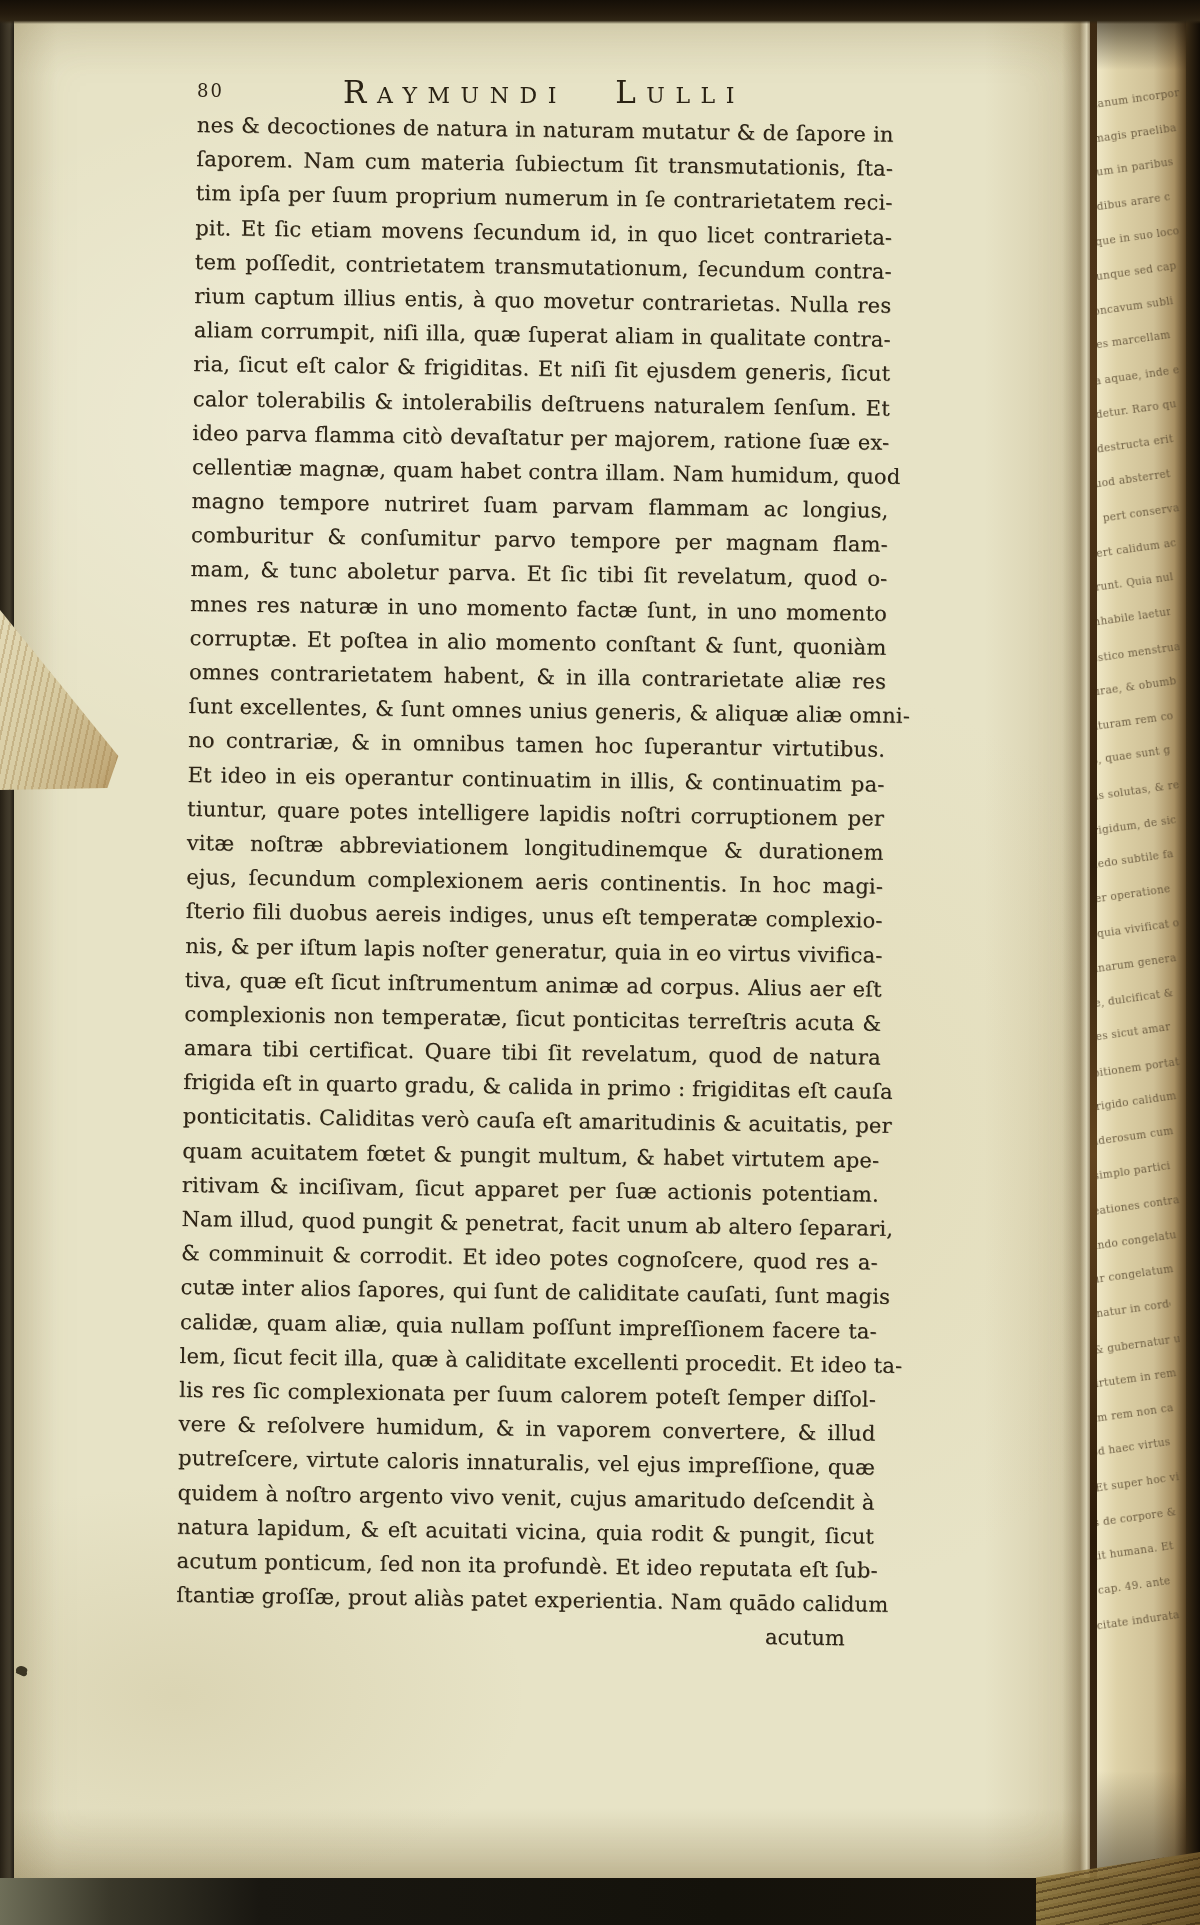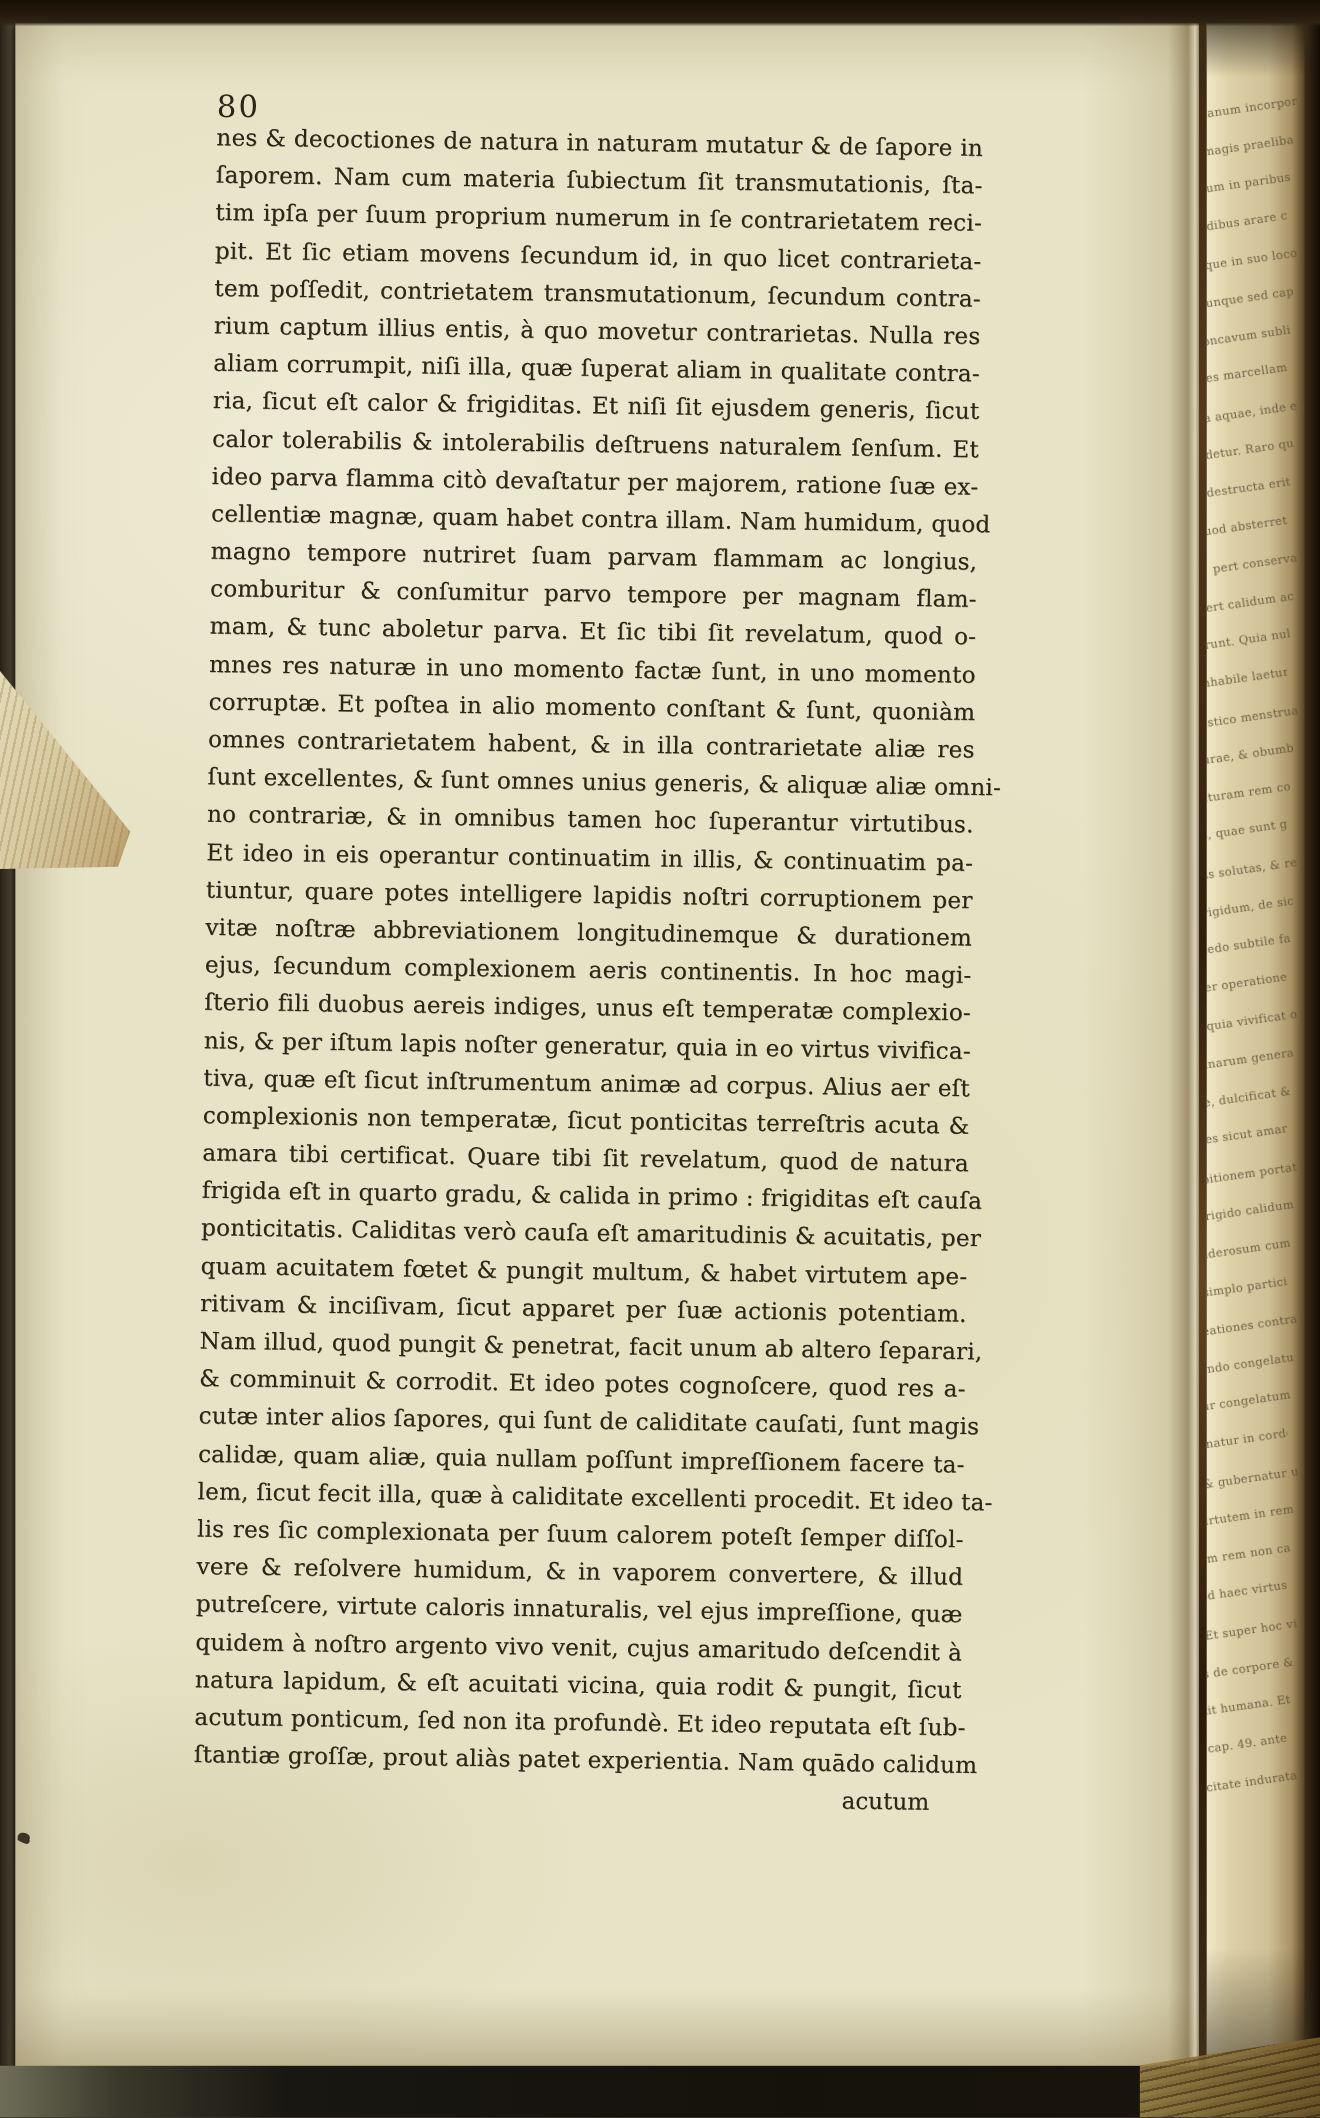--- a/index.html
+++ b/index.html
@@ -25,21 +25,21 @@
     background-image:
       radial-gradient(ellipse 700px 500px at 30% 22%, rgba(255,255,250,0.30), rgba(255,255,250,0) 70%),
       radial-gradient(ellipse 600px 700px at 75% 60%, rgba(210,195,140,0.18), rgba(210,195,140,0) 65%),
       radial-gradient(ellipse 500px 300px at 15% 90%, rgba(170,155,105,0.20), rgba(170,155,105,0) 70%),
       linear-gradient(to right, rgba(130,110,65,0.16) 0%, rgba(130,110,65,0) 4%, rgba(130,110,65,0) 90%, rgba(150,125,70,0.22) 98%, rgba(110,85,45,0.35) 100%),
       linear-gradient(to bottom, rgba(140,120,70,0.10) 0%, rgba(140,120,70,0) 3%, rgba(140,120,70,0) 96%, rgba(120,100,55,0.30) 100%);
     box-shadow:inset 0 0 60px rgba(120,100,55,0.25), 0 5px 8px rgba(0,0,0,0.65);
     border-bottom:3px solid #c9bb90;
   }
   
-  .page-number{position:absolute;left:183px;top:60px;font-size:28px;color:#2e2517;
+  .page-number{position:absolute;left:183px;top:60px;font-size:18px;color:#2e2517;
     letter-spacing:2px;}
   .running-title{position:absolute;left:170px;top:54px;width:720px;text-align:center;
     font-variant:small-caps;font-size:31px;color:#2a2214;letter-spacing:0.34em;word-spacing:0.9em;}
   
   .text-block{
     position:absolute;left:183px;top:88px;width:697px;
     transform:rotate(0.8deg);transform-origin:top left;
     color:#2e2517;
   }
   .text-line{
@@ -87,20 +87,21 @@
     background-blend-mode:multiply;
     clip-path:polygon(0 35%, 100% 0, 100% 100%, 0 100%);opacity:0.9;}
 </style>
 </head>
 <body>
 
 <div class="scene">
 
   <div class="book-page">
     <div class="page-number">80</div>
+    <div class="running-title">Raymundi Lulli</div>
 
     <div class="text-block">
 
     <div class="text-line">nes &amp; decoctiones de natura in naturam mutatur &amp; de ſapore in</div>
         <div class="text-line">ſaporem. Nam cum materia ſubiectum ſit transmutationis, ſta-</div>
         <div class="text-line">tim ipſa per ſuum proprium numerum in ſe contrarietatem reci-</div>
         <div class="text-line">pit. Et ſic etiam movens ſecundum id, in quo licet contrarieta-</div>
         <div class="text-line">tem poſſedit, contrietatem transmutationum, ſecundum contra-</div>
         <div class="text-line">rium captum illius entis, à quo movetur contrarietas. Nulla res</div>
         <div class="text-line">aliam corrumpit, niſi illa, quæ ſuperat aliam in qualitate contra-</div>

